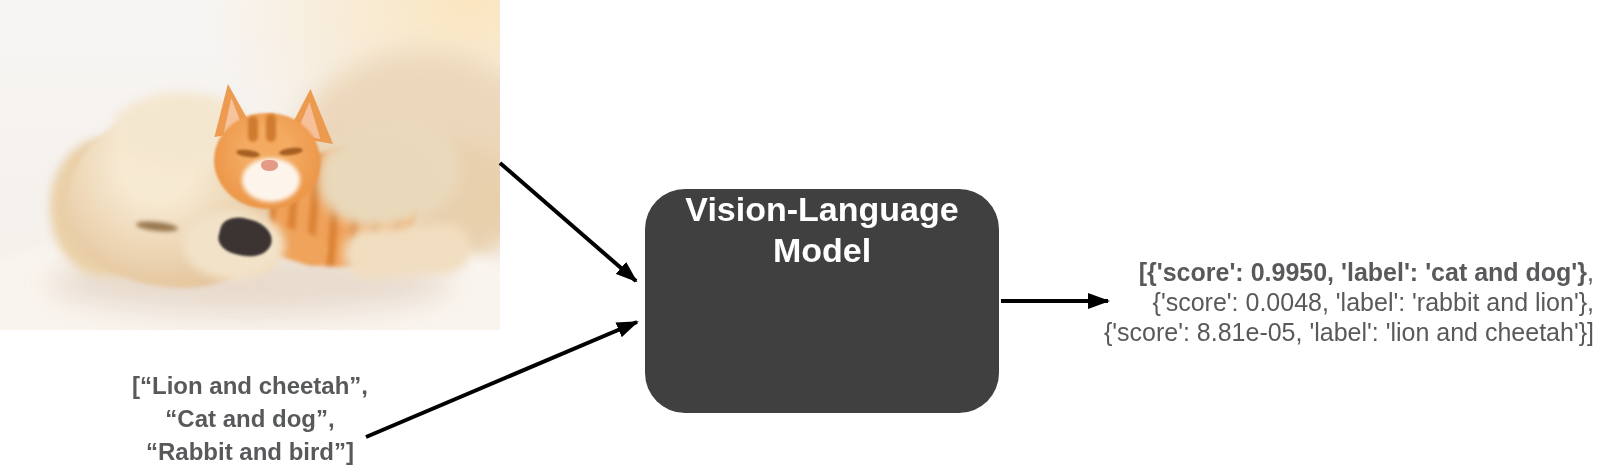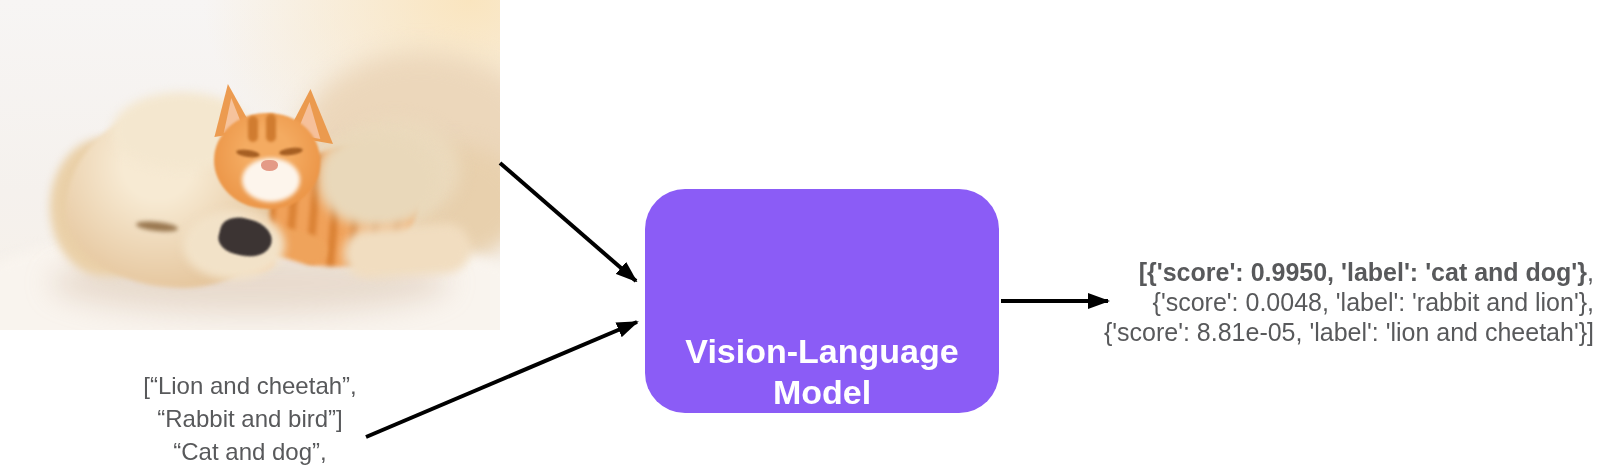--- a/index.html
+++ b/index.html
@@ -51,28 +51,29 @@
 
   
   .arrows { position: absolute; left: 0; top: 0; width: 1600px; height: 473px; }
 
   
   .text-input {
     position: absolute; left: 95px; top: 369px; width: 310px;
     text-align: center;
     font-size: 24px; line-height: 33px;
     color: #58595B;
+    font-weight: bold;
   }
 
   
   .model-box {
     position: absolute; left: 645px; top: 189px; width: 354px; height: 224px;
-    background: #8b5cf6;
+    background: #404040;
     border-radius: 40px;
-    display: flex; align-items: flex-end; justify-content: center;
+    display: flex; align-items: flex-start; justify-content: center;
   }
   .model-label {
     color: #ffffff;
     font-weight: bold;
     font-size: 34px; line-height: 41px;
     text-align: center;
     white-space: pre-line;
   }
 
   
@@ -125,22 +126,22 @@
         <path d="M0,0 L22,8 L0,16 z" fill="#000000"></path>
       </marker>
     </defs>
     <line x1="500" y1="163" x2="636" y2="281" stroke="#000000" stroke-width="4" marker-end="url(#ah)"></line>
     <line x1="366" y1="437" x2="637" y2="322" stroke="#000000" stroke-width="4" marker-end="url(#ah)"></line>
     <line x1="1001" y1="301" x2="1108" y2="301" stroke="#000000" stroke-width="4" marker-end="url(#ah)"></line>
   </svg>
 
   <div class="text-input">
     <div>[“Lion and cheetah”,</div>
+    <div>“Cat and dog”,</div>
     <div>“Rabbit and bird”]</div>
-    <div>“Cat and dog”,</div>
   </div>
 
   <div class="model-box">
     <div class="model-label">Vision-Language
 Model</div>
   </div>
 
   <div class="output-text">
     <div><span class="bold">[{'score': 0.9950, 'label': 'cat and dog'}</span><span>,</span></div>
     <div>{'score': 0.0048, 'label': 'rabbit and lion'},</div>

